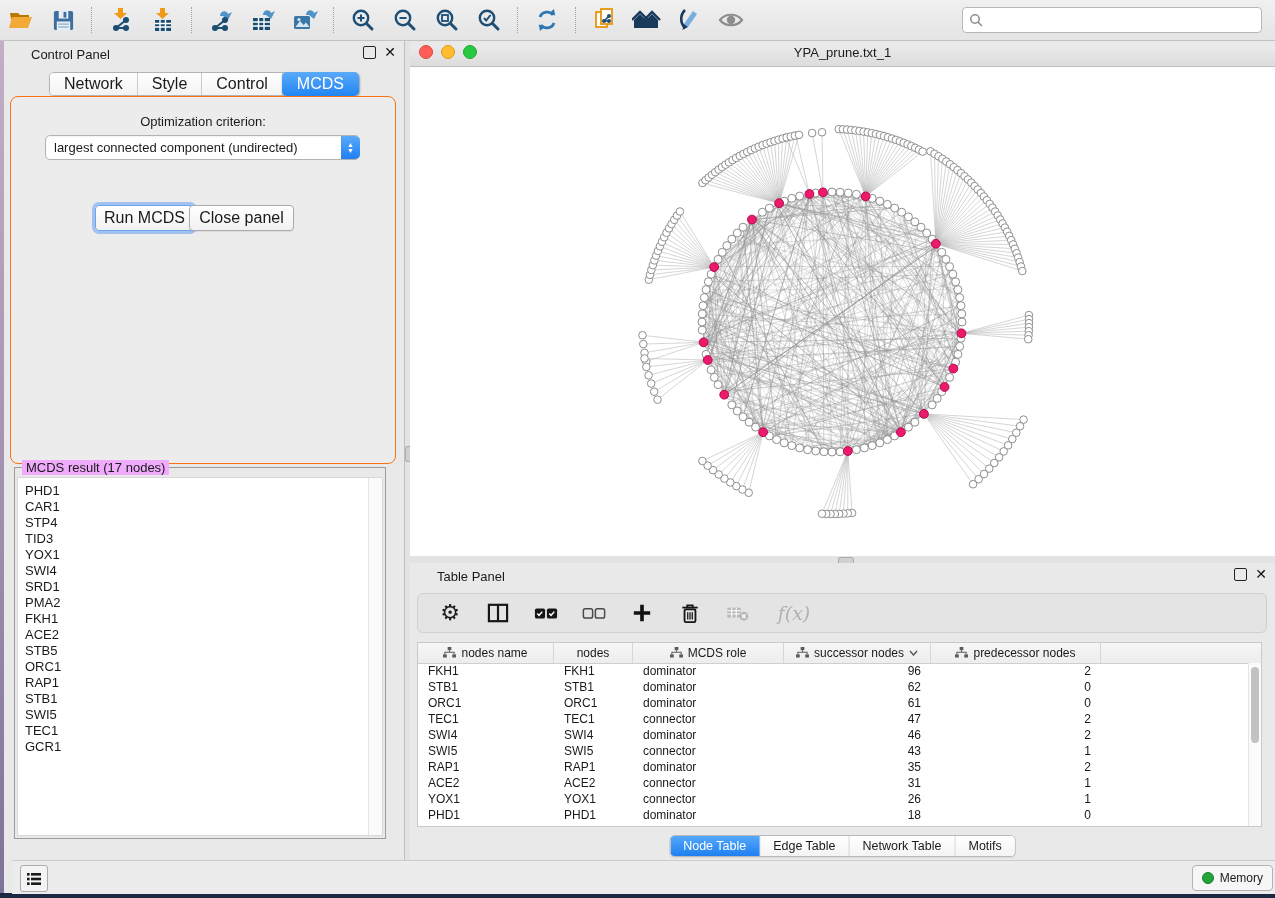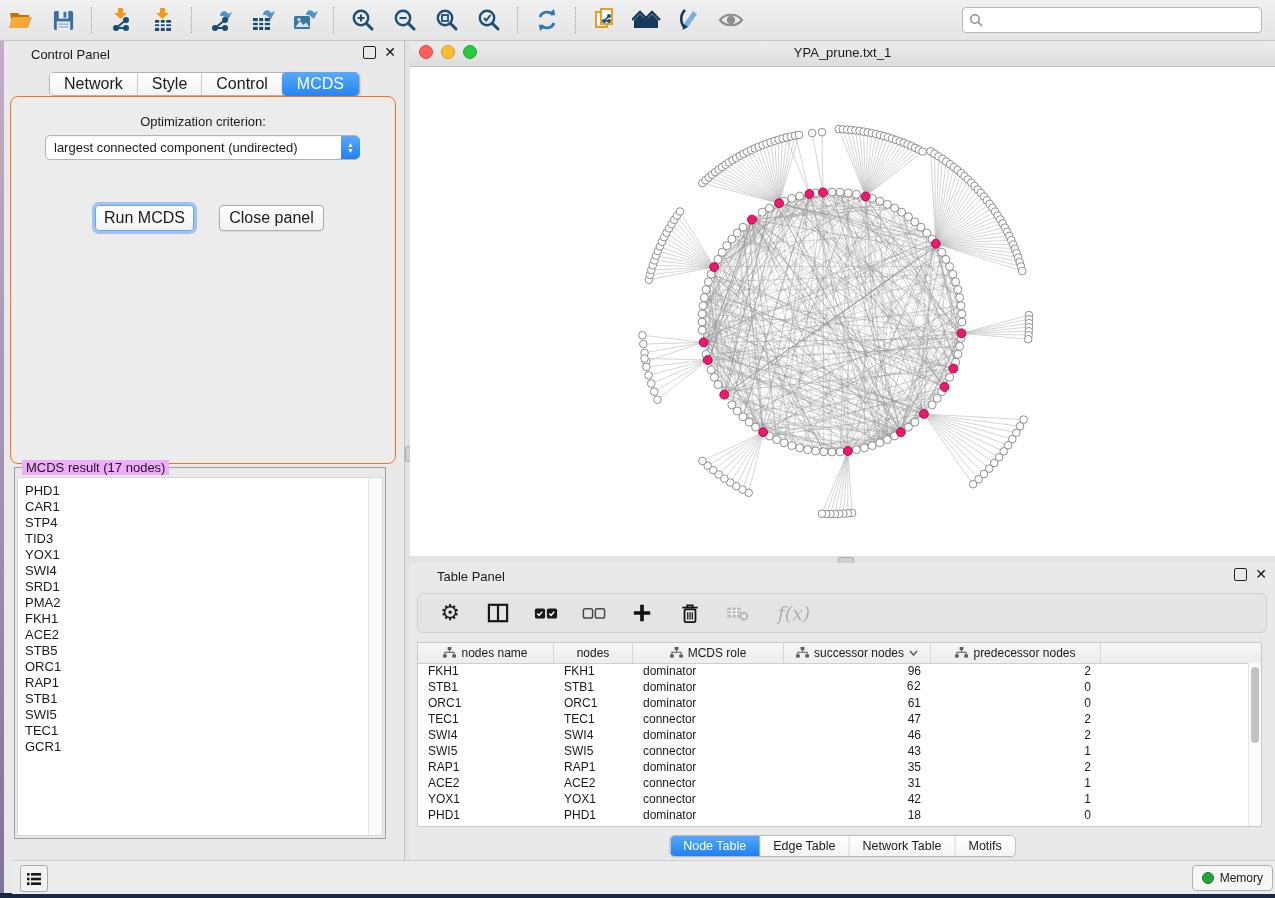--- a/index.html
+++ b/index.html
@@ -262,21 +262,21 @@
     <div class="cp-box">
       <div class="opt-label">Optimization criterion:</div>
       <div class="cp-select">
         <span class="sel-text">largest connected component (undirected)</span>
         <span class="stepper">
             <span>▲</span>
             <span>▼</span>
           </span>
       </div>
       <div class="btn focus" style="left:84px;width:97px;">Run MCDS</div>
-      <div class="btn" style="left:208px;width:103px;">Close panel</div>
+      <div class="btn" style="left:178px;width:103px;">Close panel</div>
     </div>
     <div class="mcds-fieldset">
       <span class="mcds-legend">MCDS result (17 nodes)</span>
       <div class="mcds-list">
         <div class="mcds-inner" id="mcds-list">
             <div class="mcds-item">PHD1</div>
             <div class="mcds-item">CAR1</div>
             <div class="mcds-item">STP4</div>
             <div class="mcds-item">TID3</div>
             <div class="mcds-item">YOX1</div>
@@ -1311,21 +1311,21 @@
             <div class="td" style="width: 136px;">FKH1</div>
             <div class="td" style="width: 79px;">FKH1</div>
             <div class="td" style="width: 151px;">dominator</div>
             <div class="td right" style="width: 147px;">96</div>
             <div class="td right" style="width: 170px;">2</div>
           </div>
           <div class="tr">
             <div class="td" style="width: 136px;">STB1</div>
             <div class="td" style="width: 79px;">STB1</div>
             <div class="td" style="width: 151px;">dominator</div>
-            <div class="td right" style="width: 147px; font-family: Liberation Mono, monospace;">62</div>
+            <div class="td right" style="width: 147px;">62</div>
             <div class="td right" style="width: 170px;">0</div>
           </div>
           <div class="tr">
             <div class="td" style="width: 136px;">ORC1</div>
             <div class="td" style="width: 79px;">ORC1</div>
             <div class="td" style="width: 151px;">dominator</div>
             <div class="td right" style="width: 147px;">61</div>
             <div class="td right" style="width: 170px;">0</div>
           </div>
           <div class="tr">
@@ -1360,21 +1360,21 @@
             <div class="td" style="width: 136px;">ACE2</div>
             <div class="td" style="width: 79px;">ACE2</div>
             <div class="td" style="width: 151px;">connector</div>
             <div class="td right" style="width: 147px;">31</div>
             <div class="td right" style="width: 170px;">1</div>
           </div>
           <div class="tr">
             <div class="td" style="width: 136px;">YOX1</div>
             <div class="td" style="width: 79px;">YOX1</div>
             <div class="td" style="width: 151px;">connector</div>
-            <div class="td right" style="width: 147px;">42</div>
+            <div class="td right" style="width: 147px;">26</div>
             <div class="td right" style="width: 170px;">1</div>
           </div>
           <div class="tr">
             <div class="td" style="width: 136px;">PHD1</div>
             <div class="td" style="width: 79px;">PHD1</div>
             <div class="td" style="width: 151px;">dominator</div>
             <div class="td right" style="width: 147px;">18</div>
             <div class="td right" style="width: 170px;">0</div>
           </div>
         </div>

